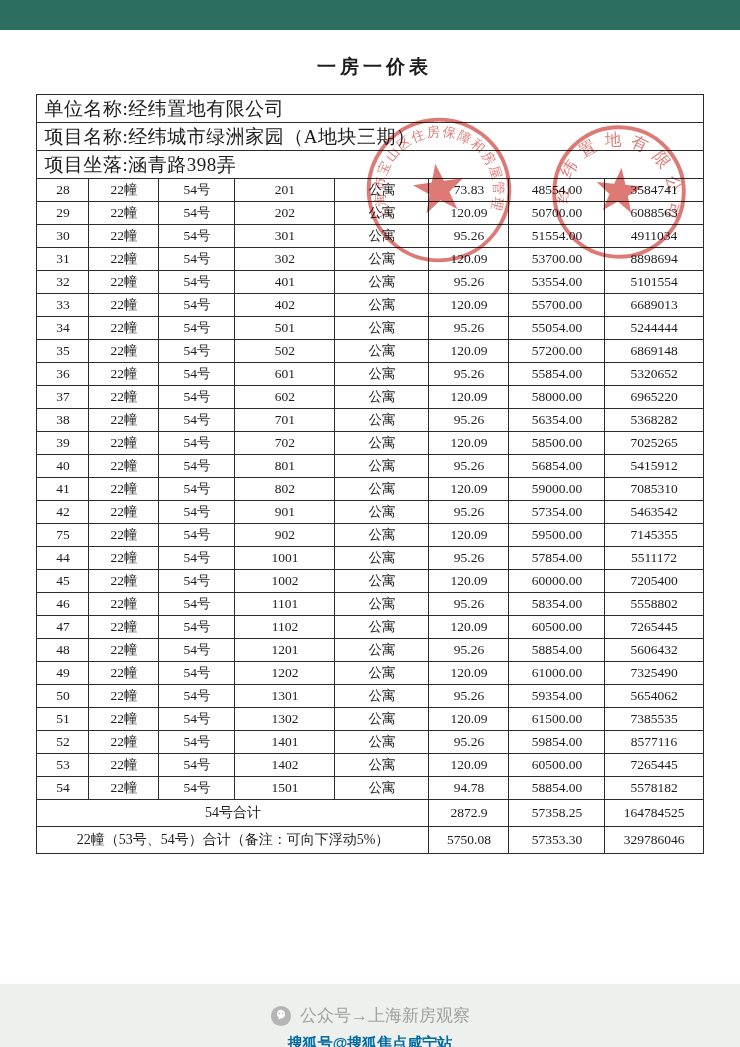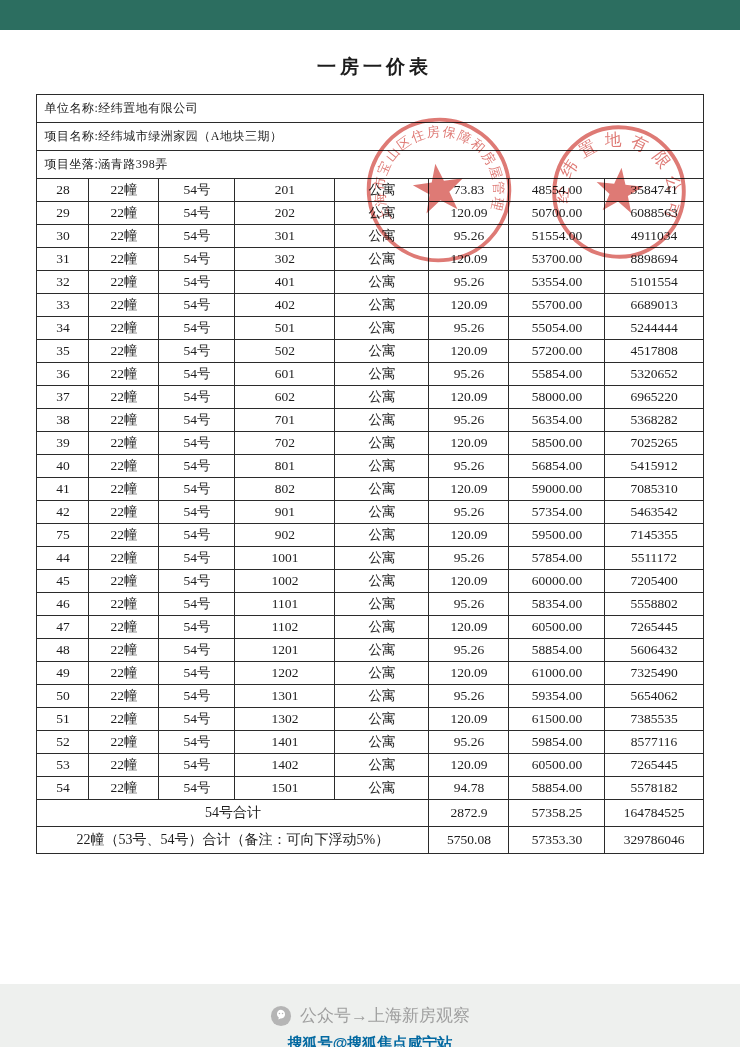--- a/index.html
+++ b/index.html
@@ -43,21 +43,21 @@
     text-align: center;
     vertical-align: middle;
     font-size: 13.5px;
     height: 23px;
     padding: 0 2px;
     white-space: nowrap;
     overflow: hidden;
   }
   .price-table td.info-cell {
     text-align: left;
-    font-size: 12px;
+    font-size: 19px;
     height: 28px;
     padding-left: 7px;
     letter-spacing: 0.5px;
     font-family: Liberation Serif, serif;
   }
   .price-table td.summary-label {
     font-size: 14px;
     height: 27px;
   }
   .price-table td.summary-num {
@@ -197,21 +197,21 @@
           <td>5244444</td>
         </tr>
         <tr>
           <td>35</td>
           <td>22幢</td>
           <td>54号</td>
           <td>502</td>
           <td>公寓</td>
           <td>120.09</td>
           <td>57200.00</td>
-          <td>4517808</td>
+          <td>6869148</td>
         </tr>
         <tr>
           <td>36</td>
           <td>22幢</td>
           <td>54号</td>
           <td>601</td>
           <td>公寓</td>
           <td>95.26</td>
           <td>55854.00</td>
           <td>5320652</td>

